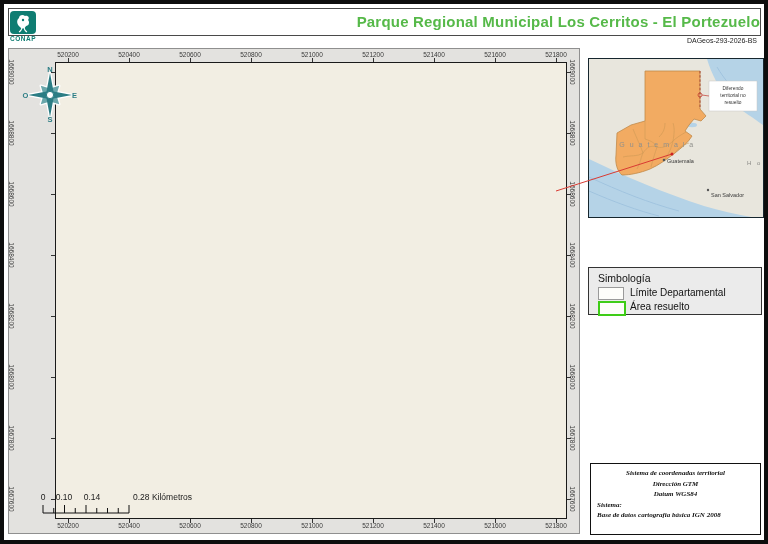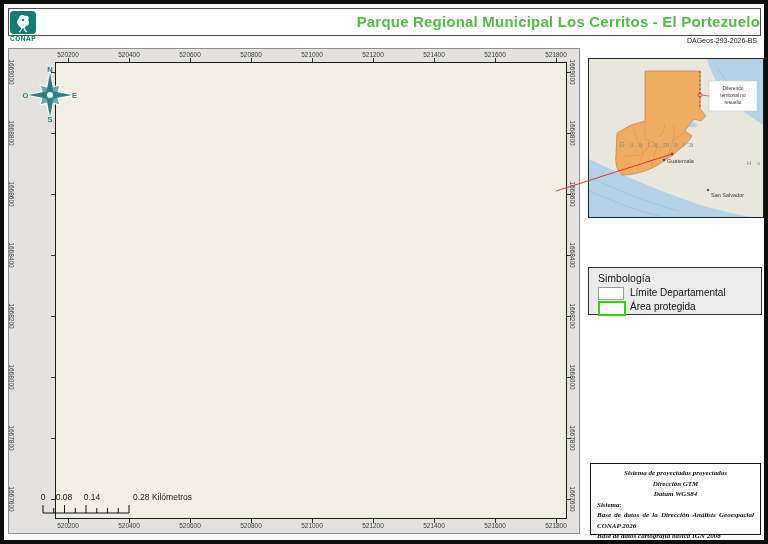--- a/index.html
+++ b/index.html
@@ -260,21 +260,21 @@
   <circle cx="28" cy="31" r="3.6" fill="#ffffff" stroke="#2c7d84" stroke-width="1"></circle>
   <g font-size="7.5" font-weight="bold" fill="#2c7d84" text-anchor="middle">
     <text x="28" y="8">N</text>
     <text x="28" y="58">S</text>
     <text x="3.5" y="33.5">O</text>
     <text x="52.5" y="33.5">E</text>
   </g>
 </svg>
 
 <span class="scale-label" style="left:43px">0</span>
-<span class="scale-label" style="left:64px">0.08</span>
+<span class="scale-label" style="left:64px">0.10</span>
 <span class="scale-label" style="left:92px">0.14</span>
 <span class="scale-label last" style="left:118px">0.28 Kilómetros</span>
 <svg class="scale-svg" viewBox="0 0 95 12">
   <g stroke="#111" stroke-width="1">
     <line x1="3" y1="10" x2="89" y2="10"></line>
     <line x1="3" y1="10" x2="3" y2="2"></line>
     <line x1="24.5" y1="10" x2="24.5" y2="2"></line>
     <line x1="46" y1="10" x2="46" y2="2"></line>
     <line x1="89" y1="10" x2="89" y2="2"></line>
     <line x1="13.75" y1="10" x2="13.75" y2="5"></line>
@@ -335,30 +335,29 @@
 </div>
 
 <div class="legend-box">
   <div class="legend-title">Simbología</div>
   <div class="legend-row" style="top:18px">
     <div class="legend-swatch sw-dept"></div>
     <div class="legend-label">Límite Departamental</div>
   </div>
   <div class="legend-row" style="top:32px">
     <div class="legend-swatch sw-prot"></div>
-    <div class="legend-label">Área protegida</div>
+    <div class="legend-label">Área resuelto</div>
   </div>
 </div>
 
 <div class="info-box">
-  <div class="info-center">Sistema de proyectadas proyectadas</div>
+  <div class="info-center">Sistema de coordenadas territorial</div>
   <div class="info-center">Dirección GTM</div>
   <div class="info-center">Datum WGS84</div>
   <div class="info-left">Sistema:</div>
-  <div class="info-just">Base de datos de la Dirección Análisis Geoespacial CONAP 2026</div>
   <div class="info-left">Base de datos cartografía básica IGN 2008</div>
 </div>
 
 <svg class="overlay-svg">
   <line x1="556" y1="191" x2="672" y2="154" stroke="#d93a32" stroke-width="1"></line>
   <circle cx="672" cy="154" r="1.5" fill="#c22"></circle>
 </svg>
 
 <div class="coord" style="left: 68px; top: 54px; transform: translate(-50%, -50%);">520200</div>
 <div class="coord" style="left: 68px; top: 525px; transform: translate(-50%, -50%);">520200</div>

